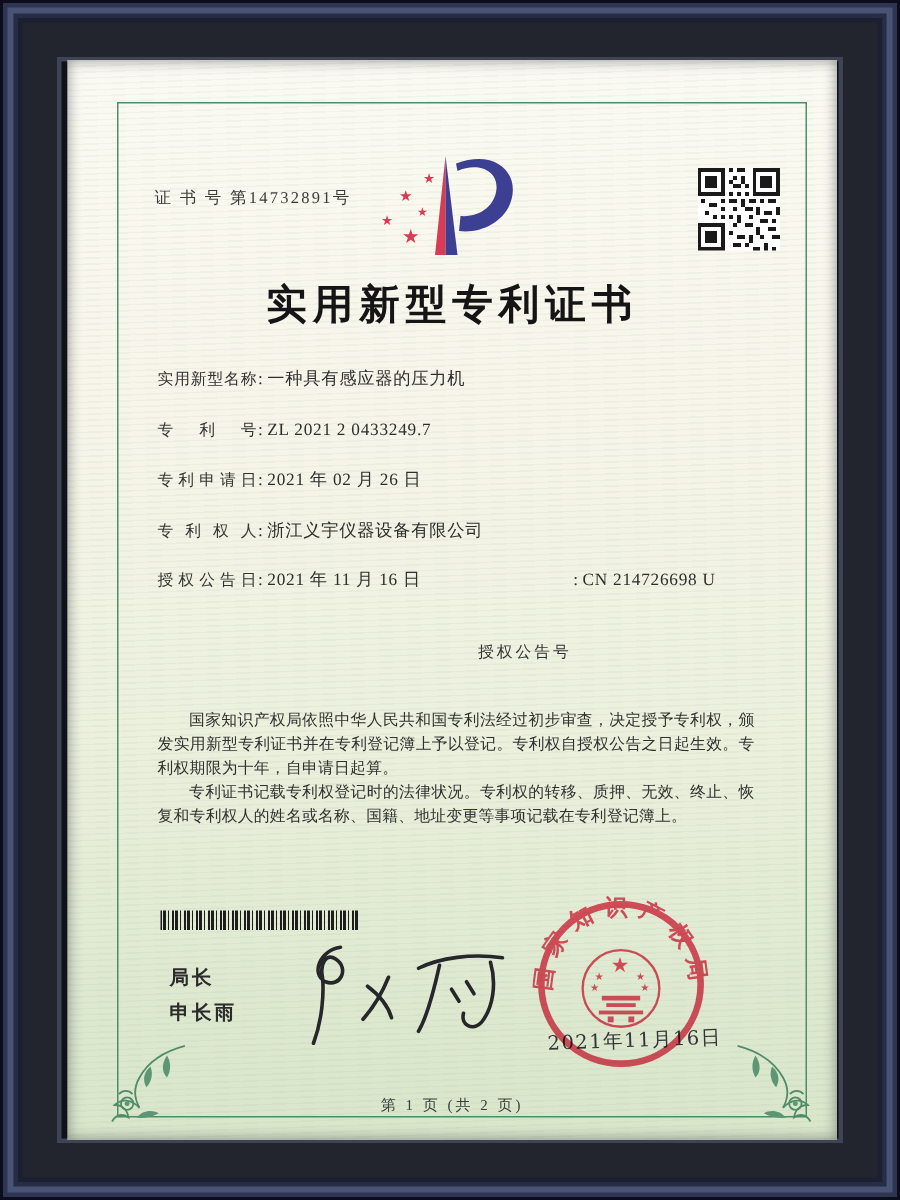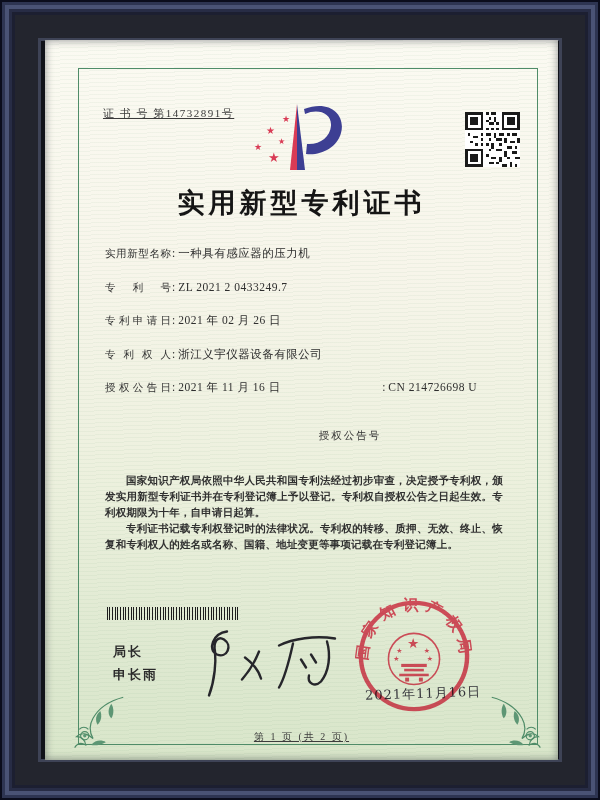--- a/index.html
+++ b/index.html
@@ -27,58 +27,58 @@
       repeating-linear-gradient(178deg, rgba(110,160,120,.07) 0 1px, rgba(255,255,255,0) 1px 4px),
       linear-gradient(180deg,#fbfaf2 0%,#f7f5ea 32%,#ecf0dd 62%,#dde8cf 88%,#d9e6ca 100%);
     box-shadow:inset 0 0 9px rgba(10,14,28,.45);
   }
   .green-border{
     position:absolute;left:33px;top:28px;right:20px;bottom:15px;
     border:1.5px solid #4f8c68;pointer-events:none;
   }
 
   
-  .cert-no{position:absolute;left:58px;top:66px;font-size:11px;letter-spacing:1.5px;color:#3a3a3a;text-decoration:underline;}
+  .cert-no{position:absolute;left:58px;top:84px;font-size:11px;letter-spacing:1.5px;color:#3a3a3a;}
   .logo{position:absolute;left:205px;top:60px;width:100px;height:80px;}
   .qr{position:absolute;left:420px;top:72px;width:55px;height:55px;}
   .title{
     position:absolute;left:0;top:145px;width:100%;text-align:center;
     font-size:27px;font-weight:bold;letter-spacing:4px;color:#151515;
     font-family:Liberation Sans, sans-serif;
   }
 
   
   .fields{position:absolute;left:60px;top:206px;width:400px;font-size:11.5px;color:#2e2e2e;}
   .field-row{height:33.5px;line-height:15px;white-space:nowrap;}
   .flabel{display:inline-block;width:66px;text-align:justify;text-align-last:justify;font-size:10.5px;color:#333;vertical-align:top;}
   .colon{margin:0 3px 0 1px;}
   .fvalue{letter-spacing:.5px;}
   .fvalue-gap{margin-left:38px;}
   .flabel.inline{width:auto;text-align:left;text-align-last:auto;letter-spacing:2px;margin-top:48px;}
 
   
   .paras{position:absolute;left:60px;top:433px;width:398px;font-size:10.5px;line-height:16px;color:#303030;text-align:justify;letter-spacing:.2px;}
-  .paras p{margin:0;text-indent:2em;font-weight:bold;}
+  .paras p{margin:0;text-indent:2em;}
 
   
   .barcode{
     position:absolute;left:62px;top:567px;width:133px;height:13px;
     background:repeating-linear-gradient(90deg,
       #1d1d1d 0 1px, transparent 1px 2px,
       #1d1d1d 2px 3.5px, transparent 3.5px 5px,
       #1d1d1d 5px 5.6px, transparent 5.6px 8px);
   }
   .issuer{position:absolute;left:68px;top:600px;font-size:13px;color:#2b2b2b;letter-spacing:2px;line-height:23px;font-weight:bold;}
   .signature{position:absolute;left:148px;top:580px;width:160px;height:88px;}
   .seal-date{position:absolute;left:320px;top:644px;width:160px;font-size:13px;color:#34343a;letter-spacing:1px;transform:rotate(-2deg);z-index:2;font-family:"DejaVu Serif","Liberation Serif",serif;}
   .seal{position:absolute;left:310px;top:557px;width:118px;height:118px;mix-blend-mode:multiply;opacity:.93;z-index:3;}
   .flourish{position:absolute;width:55px;height:56px;top:654px;z-index:1;}
   .flourish.left{left:26px;}
   .flourish.right{right:14px;transform:scaleX(-1);}
-  .footer{position:absolute;left:0;top:690px;width:100%;text-align:center;font-size:10px;letter-spacing:2px;color:#3c3c3c;text-decoration:underline;}
+  .footer{position:absolute;left:0;top:690px;width:100%;text-align:center;font-size:10px;letter-spacing:2px;color:#3c3c3c;}
 </style>
 </head>
 <body>
 
 <div class="frame">
   <div class="paper">
 
     <div class="green-border"></div>
 
     <div class="cert-no">证 书 号 第14732891号</div>

